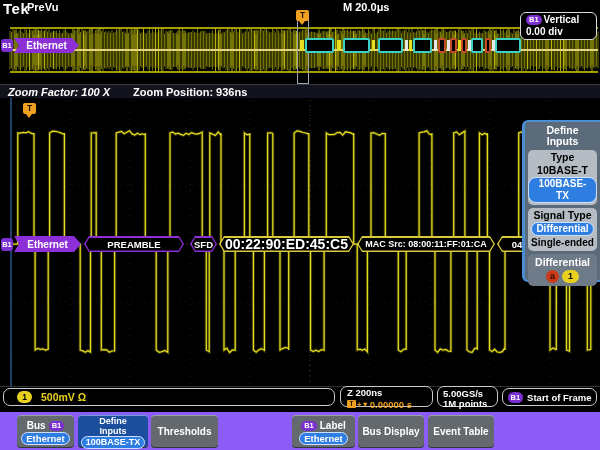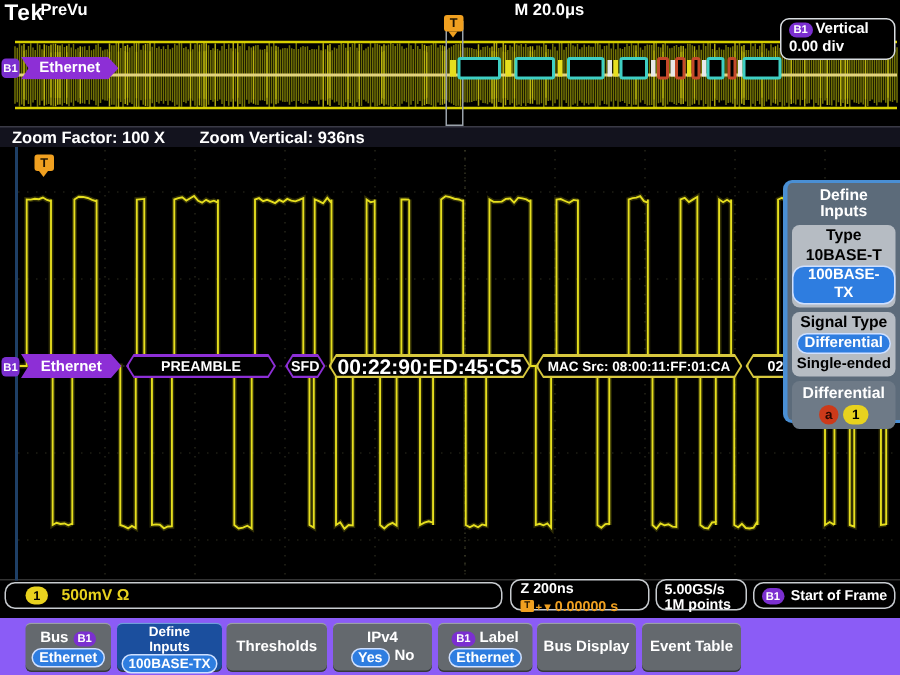--- a/index.html
+++ b/index.html
@@ -36,21 +36,21 @@
   
   #vertical-badge{left:520px;top:12px;width:77px;height:28px;background:#000;
                   border:1.5px solid #d8dce0;border-radius:6px;box-sizing:border-box;padding:1px 0 0 5px;}
   #vertical-badge .row{display:flex;align-items:center;gap:2px;font-size:10px;line-height:12px;}
   .b1oval{background:#7b2fd0;color:#fff;font-size:7.5px;border-radius:6px;padding:0 3px;
           height:10px;line-height:10px;display:inline-block;}
 
   
   #zoom-bar{left:0;top:84px;width:600px;height:14px;background:#13131e;border-top:1px solid #3a3a46;box-sizing:border-box;}
   #zoom-bar span{position:absolute;top:1px;font-size:11px;}
-  #zf{left:8px;} #zp{left:133px;}
+  #zf{left:8px;font-style:italic;} #zp{left:133px;}
 
   
   #zoom-window{left:0;top:98px;width:600px;height:289px;background:#000;border-bottom:1px solid #333;box-sizing:border-box;}
   #zw-left-line{left:10px;top:0;width:2px;height:289px;background:#1e3f66;}
 
   .hexbox{position:absolute;top:138px;height:16px;}
   .hexbox .bg{position:absolute;left:0;top:0;right:0;bottom:0;
               clip-path:polygon(5px 0,calc(100% - 5px) 0,100% 50%,calc(100% - 5px) 100%,5px 100%,0 50%);}
   .hexbox .in{position:absolute;left:1.5px;top:1.5px;right:1.5px;bottom:1.5px;background:#000;
               clip-path:polygon(4px 0,calc(100% - 4px) 0,100% 50%,calc(100% - 4px) 100%,4px 100%,0 50%);
@@ -157,21 +157,21 @@
       <span class="b1oval">B1</span>
       <span>Vertical</span>
     </div>
     <div class="row">
         <span>0.00 div</span>
       </div>
   </div>
 
   <div class="abs" id="zoom-bar">
     <span id="zf">Zoom Factor: 100 X</span>
-    <span id="zp">Zoom Vertical: 936ns</span>
+    <span id="zp">Zoom Position: 936ns</span>
   </div>
 
   <div class="abs" id="zoom-window">
     <svg id="grid-svg" width="600" height="289" style="position:absolute;left:0;top:0;">
         <path d="M70 2V287M130 2V287M190 2V287M250 2V287M310 2V287M370 2V287M430 2V287M490 2V287M550 2V287" stroke="#2e2e20" stroke-width="1" fill="none" opacity="0.8" stroke-dasharray="1 5"></path>
         <path d="M12 30H596M12 88H596M12 146H596M12 204H596M12 262H596" stroke="#26261a" stroke-width="1" fill="none" opacity="0.8" stroke-dasharray="1 5"></path>
         <path d="M310 2V287" stroke="#3c3c28" stroke-width="1" fill="none" opacity="0.9" stroke-dasharray="1 4"></path>
         <path d="M12 146H596" stroke="#3c3c28" stroke-width="1" fill="none" opacity="0.9" stroke-dasharray="1 4"></path>
       </svg>
     <svg id="zw-svg" width="600" height="289" style="position:absolute;left:0;top:0;">
@@ -194,21 +194,21 @@
     <div class="hexbox gold" style="left:219px;width:135px;z-index:2;">
       <div class="bg"></div>
         <div class="in" style="font-size:14px;">00:22:90:ED:45:C5</div>
       </div>
     <div class="hexbox gold" style="left:357px;width:138px;z-index:2;">
       <div class="bg"></div>
         <div class="in" style="font-size:9px;">MAC Src: 08:00:11:FF:01:CA</div>
       </div>
     <div class="hexbox gold" style="left:497px;width:40px;z-index:2;">
       <div class="bg"></div>
-        <div class="in">02</div>
+        <div class="in">04</div>
       </div>
 
     <div class="abs" id="side-panel">
       <div class="ptitle">
         <div>Define</div>
         <div>Inputs</div>
       </div>
       <div class="psec">
         <div>Type</div>
         <div>10BASE-T</div>
@@ -259,27 +259,20 @@
       <span class="pill-blue">Ethernet</span>
     </div>
     <div class="mbtn selected" id="mb-1">
       <span>Define</span>
       <span>Inputs</span>
       <span class="pill-blue" style="font-size:9px;">100BASE-TX</span>
     </div>
     <div class="mbtn" id="mb-2">
       <span>Thresholds</span>
     </div>
-    <div class="mbtn" id="mb-3">
-      <span>IPv4</span>
-      <div class="row">
-        <span class="pill-blue">Yes</span>
-        <span>No</span>
-      </div>
-    </div>
     <div class="mbtn" id="mb-4">
       <div class="row">
           <span class="b1oval">B1</span>
         <span>Label</span>
         </div>
       <span class="pill-blue">Ethernet</span>
     </div>
     <div class="mbtn" id="mb-6">
       <span>Event Table</span>
     </div>

